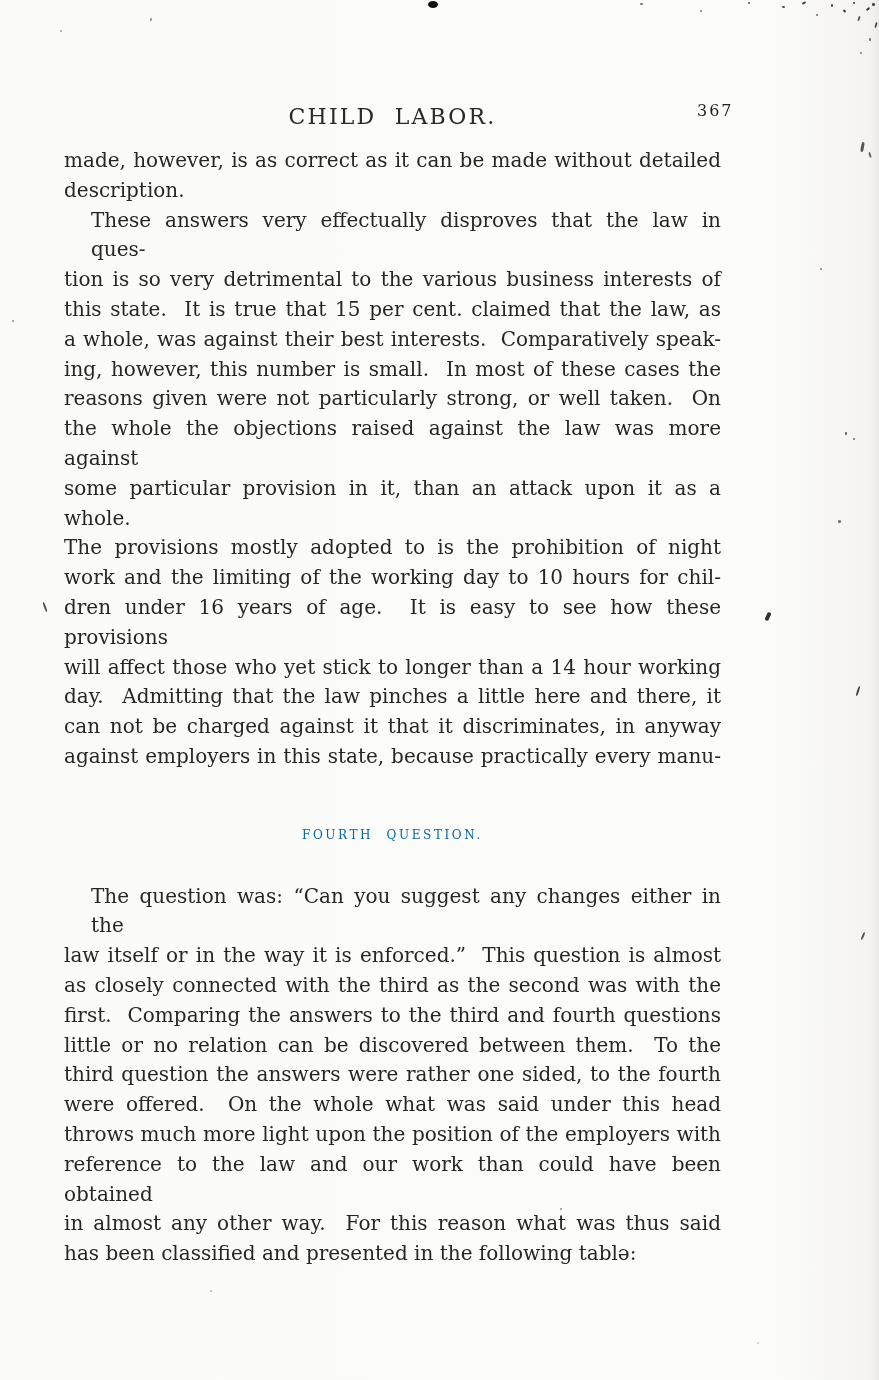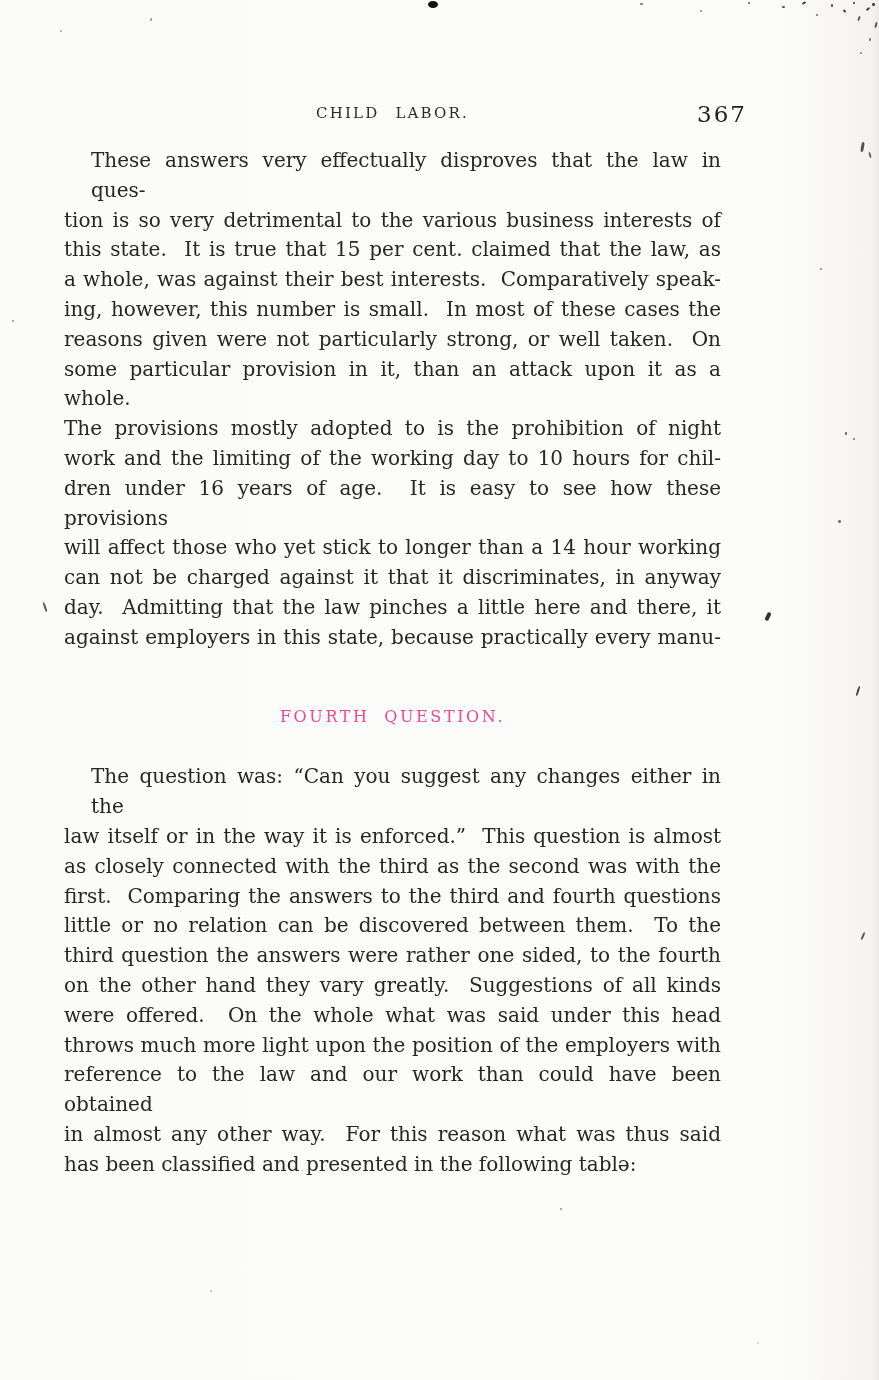--- a/index.html
+++ b/index.html
@@ -12,91 +12,95 @@
     position: relative;
   }
   .page { position: absolute; inset: 0; }
 
   .header-row {
     position: absolute; top: 101px; left: 64px; width: 657px; height: 30px;
   }
   .page-title {
     position: absolute; left: 0; right: 0; top: 3px;
     text-align: center;
-    font-size: 15px; letter-spacing: 2.2px; word-spacing: 9px;
+    font-size: 22px; letter-spacing: 2.2px; word-spacing: 9px;
     color: #2a2a2a;
   }
   .page-number {
     position: absolute; left: 633px; top: 0;
-    font-size: 23px; letter-spacing: 2px; color: #222;
+    font-size: 16px; letter-spacing: 2px; color: #222;
   }
 
   .text-block {
     position: absolute; left: 64px; top: 146px; width: 657px;
     font-size: 20px; line-height: 29.8px;
   }
   .paragraph { margin: 0; }
   .text-line {
     text-align: justify;
     -moz-text-align-last: justify;
     text-align-last: justify;
     white-space: pre-wrap;
     min-height: 29.8px;
   }
   .text-line.last { text-align-last: left; -moz-text-align-last: left; }
   .text-line.indent { padding-left: 27px; }
 
   .section-heading {
     margin-top: 49px; margin-bottom: 31px;
     text-align: center;
-    font-size: 16px; letter-spacing: 2.6px; word-spacing: 7px;
-    color: #ec4899;
+    font-size: 12px; letter-spacing: 2.6px; word-spacing: 7px;
+    color: #0369a1;
   }
 
   .speck { position: absolute; background: #444; border-radius: 40%; }
 </style>
 </head>
 <body>
 
 <div class="page">
 
   <div class="header-row">
     <div class="page-title">CHILD  LABOR.</div>
     <div class="page-number">367</div>
   </div>
 
   <div class="text-block">
     <div>
         <div class="paragraph">
+          <div class="text-line">made, however, is as correct as it can be made without detailed</div>
+          <div class="text-line last">description.</div>
+        </div>
+        <div class="paragraph">
           <div class="text-line indent">These answers very effectually disproves that the law in ques-</div>
           <div class="text-line">tion is so very detrimental to the various business interests of</div>
           <div class="text-line">this state.  It is true that 15 per cent. claimed that the law, as</div>
           <div class="text-line">a whole, was against their best interests.  Comparatively speak-</div>
           <div class="text-line">ing, however, this number is small.  In most of these cases the</div>
           <div class="text-line">reasons given were not particularly strong, or well taken.  On</div>
+          <div class="text-line">the whole the objections raised against the law was more against</div>
           <div class="text-line">some particular provision in it, than an attack upon it as a whole.</div>
           <div class="text-line">The provisions mostly adopted to is the prohibition of night</div>
           <div class="text-line">work and the limiting of the working day to 10 hours for chil-</div>
           <div class="text-line">dren under 16 years of age.  It is easy to see how these provisions</div>
           <div class="text-line">will affect those who yet stick to longer than a 14 hour working</div>
+          <div class="text-line">day.  Admitting that the law pinches a little here and there, it</div>
           <div class="text-line">can not be charged against it that it discriminates, in anyway</div>
-          <div class="text-line">day.  Admitting that the law pinches a little here and there, it</div>
           <div class="text-line">against employers in this state, because practically every manu-</div>
         </div>
       </div>
     <div class="section-heading">FOURTH  QUESTION.</div>
     <div>
         <div class="paragraph">
           <div class="text-line indent">The question was: “Can you suggest any changes either in the</div>
           <div class="text-line">law itself or in the way it is enforced.”  This question is almost</div>
           <div class="text-line">as closely connected with the third as the second was with the</div>
           <div class="text-line">first.  Comparing the answers to the third and fourth questions</div>
           <div class="text-line">little or no relation can be discovered between them.  To the</div>
           <div class="text-line">third question the answers were rather one sided, to the fourth</div>
-          <div class="text-line">on the other hand they vary greatly.  Suggestions of all kinds</div>
           <div class="text-line">were offered.  On the whole what was said under this head</div>
           <div class="text-line">throws much more light upon the position of the employers with</div>
           <div class="text-line">reference to the law and our work than could have been obtained</div>
           <div class="text-line">in almost any other way.  For this reason what was thus said</div>
           <div class="text-line last">has been classified and presented in the following tablə:</div>
         </div>
       </div>
   </div>
 
   <div class="speck" style="left:428px;top:1px;width:10px;height:7px;background:#111;border-radius:50%;"></div>

